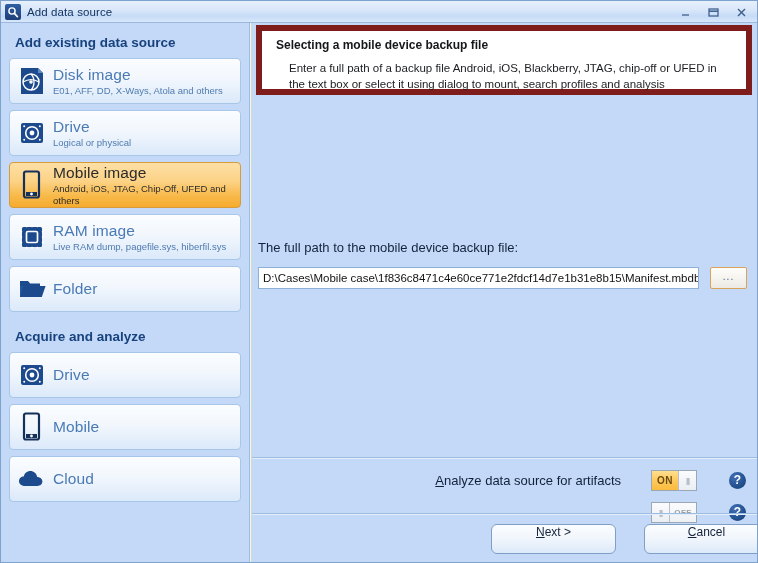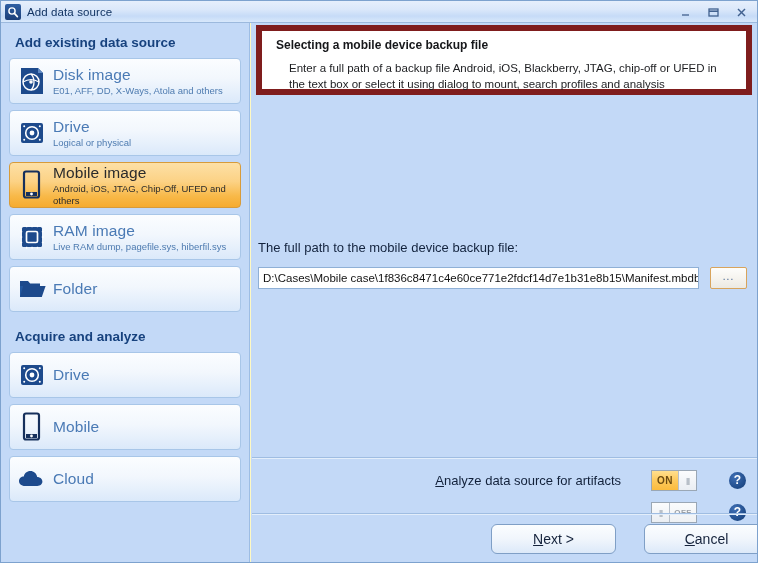--- a/index.html
+++ b/index.html
@@ -308,23 +308,22 @@
 
   
   .footer-btn {
     position: absolute;
     height: 30px;
     box-sizing: border-box;
     border: 1px solid #7f9fc6;
     border-radius: 6px;
     background: linear-gradient(180deg, #fbfdff 0%, #f1f6fc 48%, #dce9f9 100%);
     display: flex;
-    align-items: center;
-    justify-content: center;
-    font-size: 14px;
+    justify-content: center;
+    font-size: 12px;
     color: #15233c;
   }
   .footer-btn u { text-decoration: underline; }
   #btn-next { left: 240px; top: 501px; width: 125px; }
   #btn-cancel { left: 393px; top: 501px; width: 125px; }
 </style>
 </head>
 <body>
 
 <div id="app">

